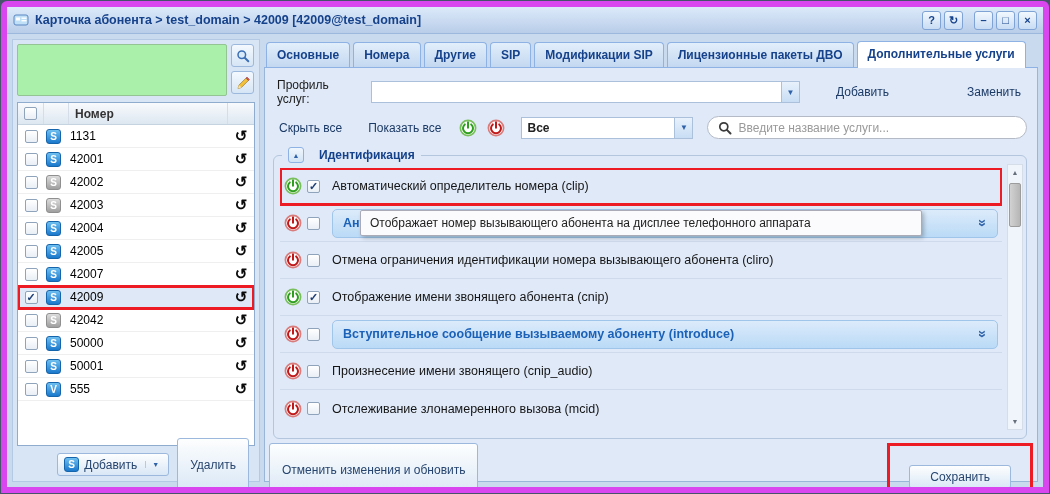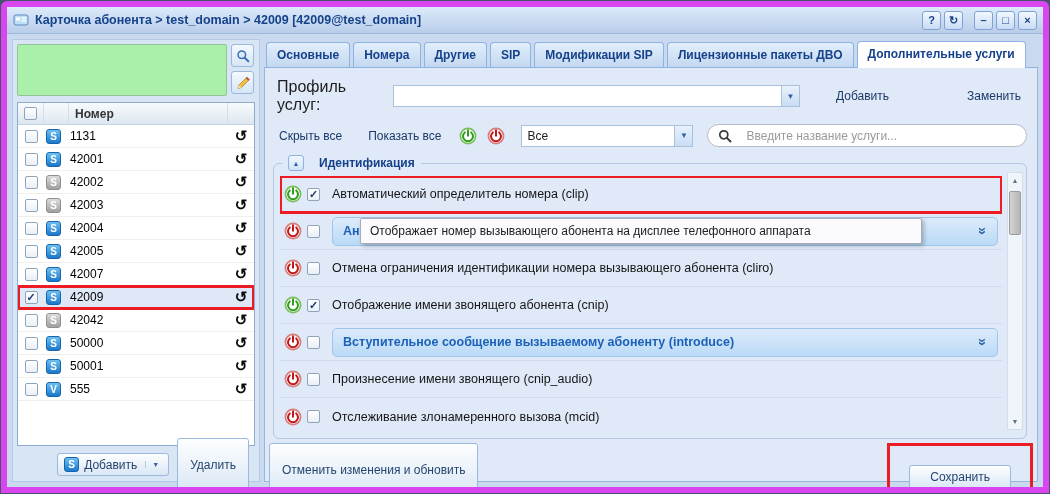--- a/index.html
+++ b/index.html
@@ -45,37 +45,37 @@
   .split-arrow { border-left:1px solid #b5cbe5; padding:0 3px 0 6px; margin-left:3px; font-size:7px; color:#2f62a8; }
 
   
   .right-panel { position:absolute; left:257px; right:5px; top:32px; bottom:5px; display:flex; flex-direction:column; }
   .tabstrip { height:29px; flex:0 0 29px; display:flex; gap:3px; padding:3px 2px 0 2px; align-items:flex-end; border-bottom:1px solid #8db2e3; }
   .tab { padding:5px 10px 5px; background:linear-gradient(#e2eefb,#c3d8f0); border:1px solid #8db2e3; border-bottom:none; border-radius:4px 4px 0 0; font-size:12px; font-weight:bold; color:#15428b; white-space:nowrap; cursor:pointer; }
   .tab-active { background:#fff; margin-bottom:-1px; padding-bottom:7px; z-index:2; }
   .panel-body { flex:1; background:#dfe9f8; border:1px solid #99b5d8; border-top:none; display:flex; flex-direction:column; position:relative; }
 
   .row-profile { display:flex; align-items:center; padding:10px 8px 4px 12px; }
-  .lbl { font-size:16px; color:#1c1c1c; }
+  .lbl { font-size:12px; color:#1c1c1c; }
   .combo { height:22px; background:#fff; border:1px solid #abc0da; display:flex; align-items:center; position:relative; }
   .combo-value { flex:1; font-size:12px; padding:0 5px; color:#222; overflow:hidden; white-space:nowrap; }
   .combo-trigger { width:18px; height:100%; border-left:1px solid #abc0da; background:linear-gradient(#e8f1fc,#c8ddf4); display:flex; align-items:center; justify-content:center; font-size:8px; color:#2f62a8; cursor:pointer; }
   .profile-combo { width:468px; margin-left:14px; }
   .flat-btn { font-size:12px; color:#1c3a66; padding:4px 8px; cursor:pointer; white-space:nowrap; }
   .fb-add { margin-left:28px; }
   .fb-replace { margin-left:62px; }
 
   .row-filter { display:flex; align-items:center; padding:6px 10px 8px 12px; gap:10px; }
   .pw { width:18px; height:18px; flex:0 0 18px; cursor:pointer; }
   .pw circle { fill:#fff; stroke-width:1.7; }
   .pw .glyph { fill:none; stroke-width:2; stroke-linecap:round; }
   .pw-on circle { stroke:#79bf5c; } .pw-on .glyph { stroke:#2e9e1f; }
   .pw-off circle { stroke:#d97c7c; } .pw-off .glyph { stroke:#c01818; }
-  .filter-combo { width:172px; margin-left:6px; }
-  .search-box { flex:1; height:23px; margin-left:4px; background:#fff; border:1px solid #b4bac6; border-radius:12px; display:flex; align-items:center; padding:0 10px; gap:14px; }
+  .filter-combo { width:172px; margin-left:6px;font-weight:bold; }
+  .search-box { flex:1; height:23px; margin-left:4px; background:#fff; border:1px solid #b4bac6; border-radius:12px; display:flex; align-items:center; padding:0 10px; gap:6px; }
   .search-box input { border:none; outline:none; flex:1; font-size:12px; font-family:"Liberation Sans",sans-serif; color:#333; background:transparent; }
   .search-box input::placeholder { color:#9a9a9a; }
 
   
   .fieldset { margin:8px 10px 4px 8px; flex:1; border:1px solid #b3c6dd; border-radius:6px; position:relative; }
   .fieldset-legend { position:absolute; top:-9px; left:8px; display:flex; align-items:center; gap:15px; background:#dfe9f8; padding:0 6px; z-index:3; }
   .collapse-btn { width:16px; height:16px; border:1px solid #8db2e3; border-radius:3px; background:linear-gradient(#f0f6fd,#d2e3f6); color:#2f62a8; font-size:7px; display:flex; align-items:center; justify-content:center; cursor:pointer; }
   .legend-text { color:#15428b; font-weight:bold; font-size:12px; }
   .fieldset-content { position:absolute; left:6px; right:24px; top:12px; bottom:6px; overflow:hidden; }
 

